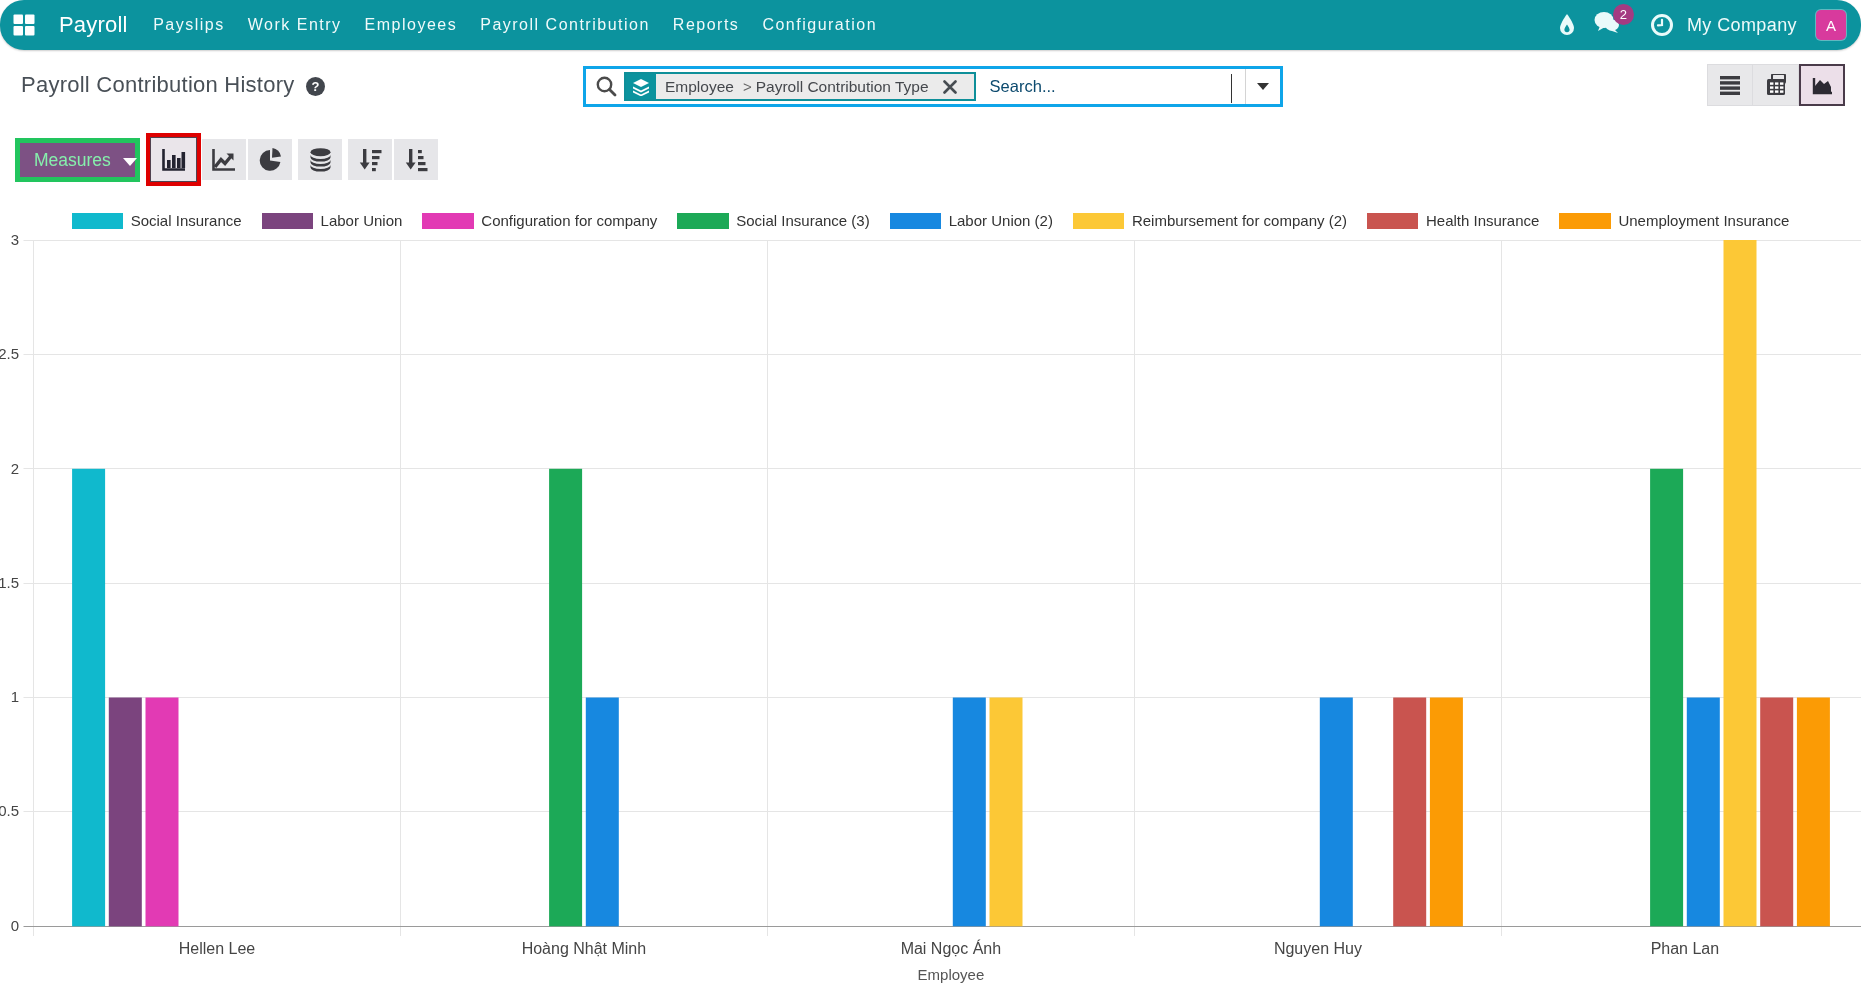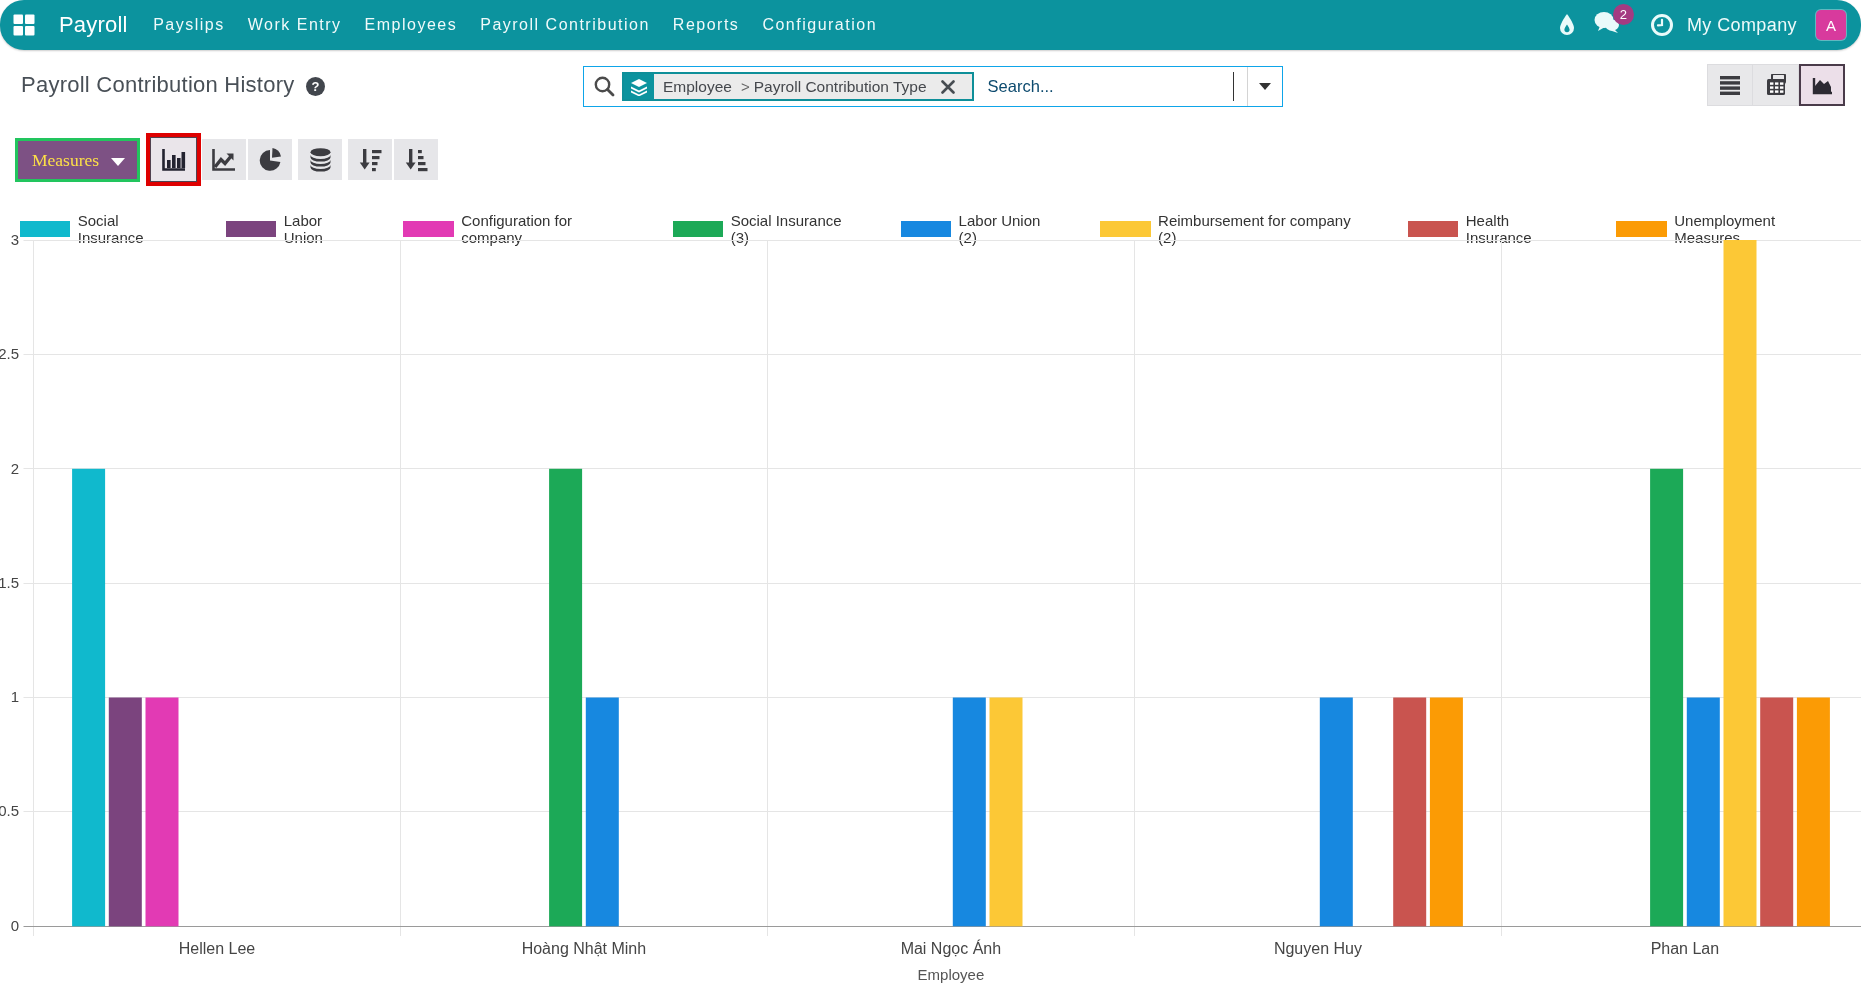--- a/index.html
+++ b/index.html
@@ -19,52 +19,52 @@
 #mycompany { font-size:18px; color:#eefafa; margin:0 19px 0 14px; letter-spacing:0.4px; }
 #avatar { width:30px; height:30px; border-radius:5px; background:#d83a9d; color:#fff;
   font-size:15px; display:flex; align-items:center; justify-content:center; margin-right:15px;
   box-shadow:0 0 0 1px rgba(255,255,255,.35); }
 
 
 #title { position:absolute; left:21px; top:72px; font-size:22px; color:#495057; letter-spacing:0.25px; }
 #help { position:absolute; left:306px; top:77px; width:19px; height:19px; border-radius:50%;
   background:#42464d; color:#fff; font-size:13px; font-weight:bold; text-align:center; line-height:19px; }
 #searchbox { position:absolute; left:583px; top:66px; width:700px; height:41px;
-  border:1px solid #0ea5e9; background:#fff; display:flex; align-items:center; }
+  border:3px solid #0ea5e9; background:#fff; display:flex; align-items:center; }
 #sb-main { flex:1 1 auto; height:100%; display:flex; align-items:center; position:relative; }
 #facet { display:flex; align-items:stretch; height:29px; border:2px solid #0e8f99; margin-left:7px; }
 #facet-icon { width:30px; background:#0c939e; display:flex; align-items:center; justify-content:center; }
 #facet-label { background:#ebebeb; display:flex; align-items:center; font-size:15.5px; color:#45484d; padding:0 17px 0 9px; }
 #facet-label .sep { color:#666; padding:0 4px 0 9px; font-size:15px; }
 #sb-placeholder { margin-left:14px; font-size:16.5px; color:#0c4a6e; }
 #caret-line { position:absolute; right:13px; top:5px; width:1px; height:29px; background:#333; }
 #sb-arrow { flex:0 0 35px; height:100%; border-left:1px solid #d4d4d4;
   display:flex; align-items:center; justify-content:center; }
 #switcher { position:absolute; left:1707px; top:64px; display:flex; }
 .sw-btn { width:46px; height:42px; background:#e8e8ea; border:1px solid #dcdcdf;
   display:flex; align-items:center; justify-content:center; }
 .sw-btn + .sw-btn { border-left:none; }
 #sw-graph { background:#ecdfe9; border:2px solid #4a3b4a; }
 
 
-#measures { position:absolute; left:15px; top:138px; width:125px; height:44px; background:#7d5184; border:3px solid #22c55e;
-  color:#fde047; font-size:17.5px; display:flex; align-items:center; padding-left:14px;font-family:Liberation Serif, serif; }
+#measures { position:absolute; left:15px; top:138px; width:125px; height:44px; background:#7d5184; border:5px solid #22c55e;
+  color:#86efac; font-size:17.5px; display:flex; align-items:center; padding-left:14px; }
 #measures .mcaret { width:0; height:0; border-left:7.5px solid transparent; border-right:7.5px solid transparent;
   border-top:8px solid #fff; margin-left:12px; margin-top:3px; }
 #toolbar { position:absolute; left:146px; top:133px; display:flex; align-items:flex-start; }
 .tb-btn { width:46px; height:43px; margin-top:5px; background:#e6e6e9; border:1px solid #fff;
   display:flex; align-items:center; justify-content:center; }
 #tb-bar { width:55px; height:53px; margin-top:0; background:#eae5ea;
   border:4px solid #de0000; box-shadow:inset 0 0 0 1px #51414e; }
 .tb-gap { width:4px; }
 
 
 #legend { position:absolute; left:0; top:212px; width:1861px; display:flex;
   justify-content:center; align-items:center; }
-.lg-item { display:flex; align-items:center; margin:0 20px; }
+.lg-item { display:flex; align-items:center; margin:0 10px; }
 .lg-box { width:51.5px; height:16px; margin-right:7.5px; }
 .lg-txt { font-size:15px; color:#333; }
 </style>
 </head>
 <body>
 <div id="root">
 
   <div id="navbar">
     <svg id="apps" viewBox="0 0 22 22">
       <rect x="0.5" y="0.5" width="9.5" height="9.5" rx="1" fill="#fdffff"></rect>
@@ -247,21 +247,21 @@
     <div class="lg-item">
         <div class="lg-box" style="background:#fcc836;"></div>
         <div class="lg-txt">Reimbursement for company (2)</div>
       </div>
     <div class="lg-item">
         <div class="lg-box" style="background:#c9544f;"></div>
         <div class="lg-txt">Health Insurance</div>
       </div>
     <div class="lg-item">
         <div class="lg-box" style="background:#fb9b05;"></div>
-        <div class="lg-txt">Unemployment Measures</div>
+        <div class="lg-txt">Unemployment Insurance</div>
       </div>
   </div>
 
   <svg id="chart" style="position:absolute; left:0; top:0;" width="1861" height="988" viewBox="0 0 1861 988">
 
     <g stroke="#e5e5e5" stroke-width="1">
       <line x1="33.5" y1="240" x2="33.5" y2="936"></line>
       <line x1="400.5" y1="240" x2="400.5" y2="936"></line>
       <line x1="767.5" y1="240" x2="767.5" y2="936"></line>
       <line x1="1134.5" y1="240" x2="1134.5" y2="936"></line>

